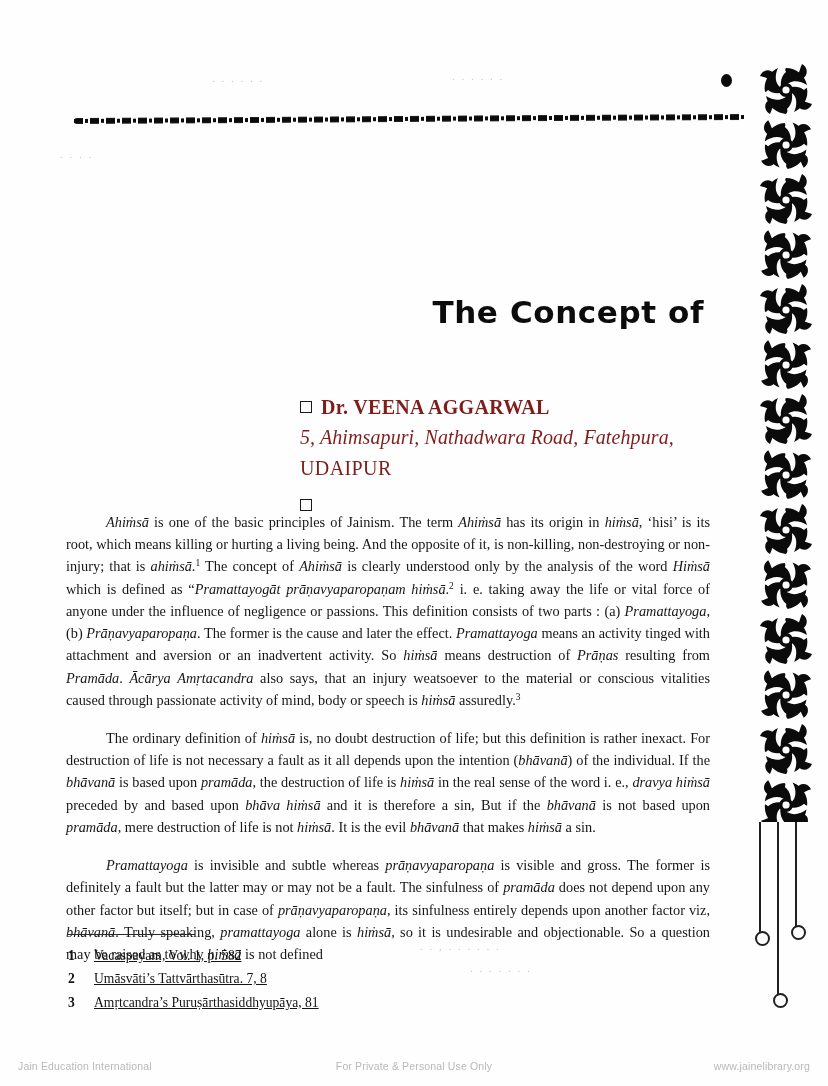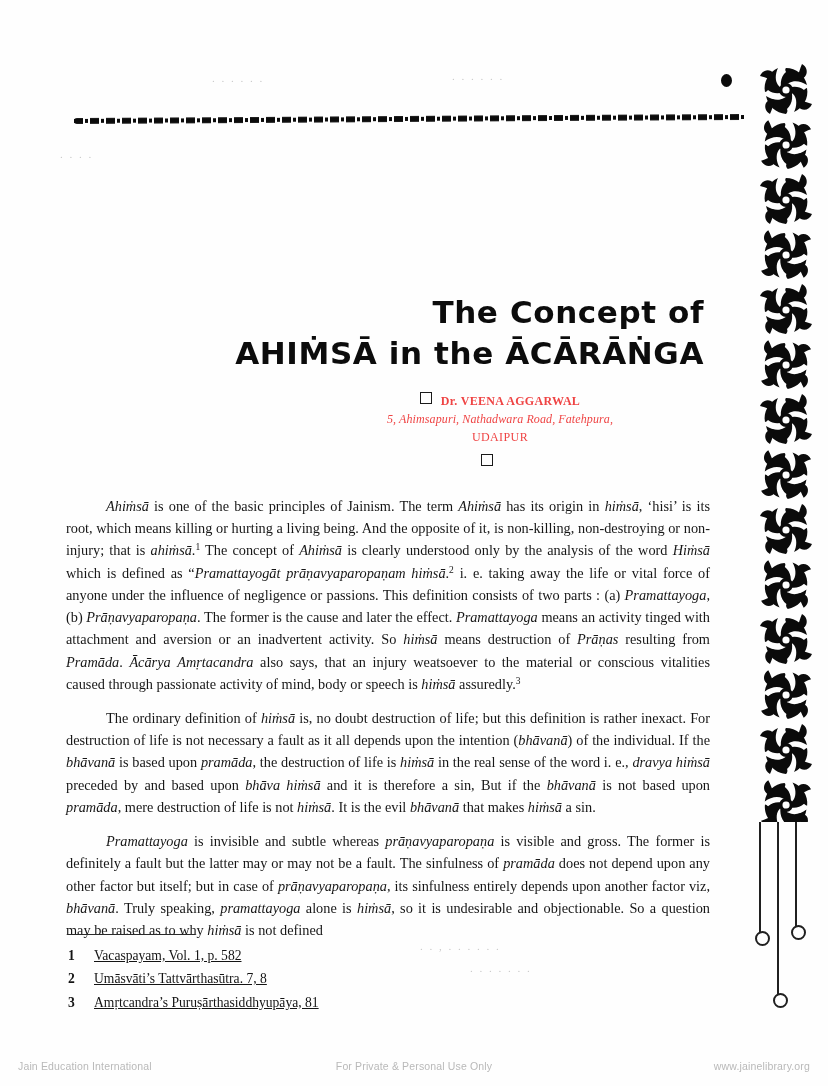--- a/index.html
+++ b/index.html
@@ -140,24 +140,24 @@
     line-height: 1.2;
     margin-top: 6px;
   }
 
   
   #author-block {
     position: absolute;
     left: 300px;
     top: 392px;
     width: 400px;
-    text-align: center;
-    font-size: 12px;
+    text-align: left;
+    font-size: 20px;
     line-height: 1.52;
-    color: #ef4444;
+    color: #7f1d1d;
   }
   #author-block .sq {
     display: inline-block;
     width: 10px;
     height: 10px;
     border: 1.4px solid #1a1a1a;
     margin-right: 9px;
     vertical-align: 1px;
   }
   .author-name { font-weight: 700; letter-spacing: 0.3px; }
@@ -176,21 +176,21 @@
     left: 66px;
     top: 495px;
     width: 644px;
     font-size: 14.3px;
     line-height: 1.555;
     text-align: justify;
     text-justify: inter-word;
     color: #161616;
   }
   #body-copy p {
-    margin: 0 0 12px 0;
+    margin: 16px 0 12px 0;
     text-indent: 40px;
   }
   #body-copy p:last-child { margin-bottom: 0; }
   #body-copy i { font-style: italic; }
   #body-copy sup {
     font-size: 9.5px;
     vertical-align: 5px;
     line-height: 0;
   }
 
@@ -507,21 +507,20 @@
   </div>
 
   <div class="smudge" id="smudge-a">. .   . .    . .</div>
   <div class="smudge" id="smudge-b">. .  .   . .   .</div>
   <div class="smudge" id="smudge-c">.  .     .   .</div>
   <div class="smudge" id="smudge-d">. . , . . . . . .</div>
   <div class="smudge" id="smudge-e">. . . . . . .</div>
 
   <div id="title-block">
     <div id="title-line-1">The Concept of</div>
-    <div id="title-line-2">AHIṀSĀ in the ĀCĀRĀṄGA</div>
   </div>
 
   <div id="author-block">
     <div>
       <span class="sq"></span><span class="author-name">Dr. VEENA AGGARWAL</span>
     </div>
     <div class="author-addr">5, Ahimsapuri, Nathadwara Road, Fatehpura,</div>
     <div class="author-city">UDAIPUR</div>
     <div id="author-endmark">
       <span class="sq"></span>

